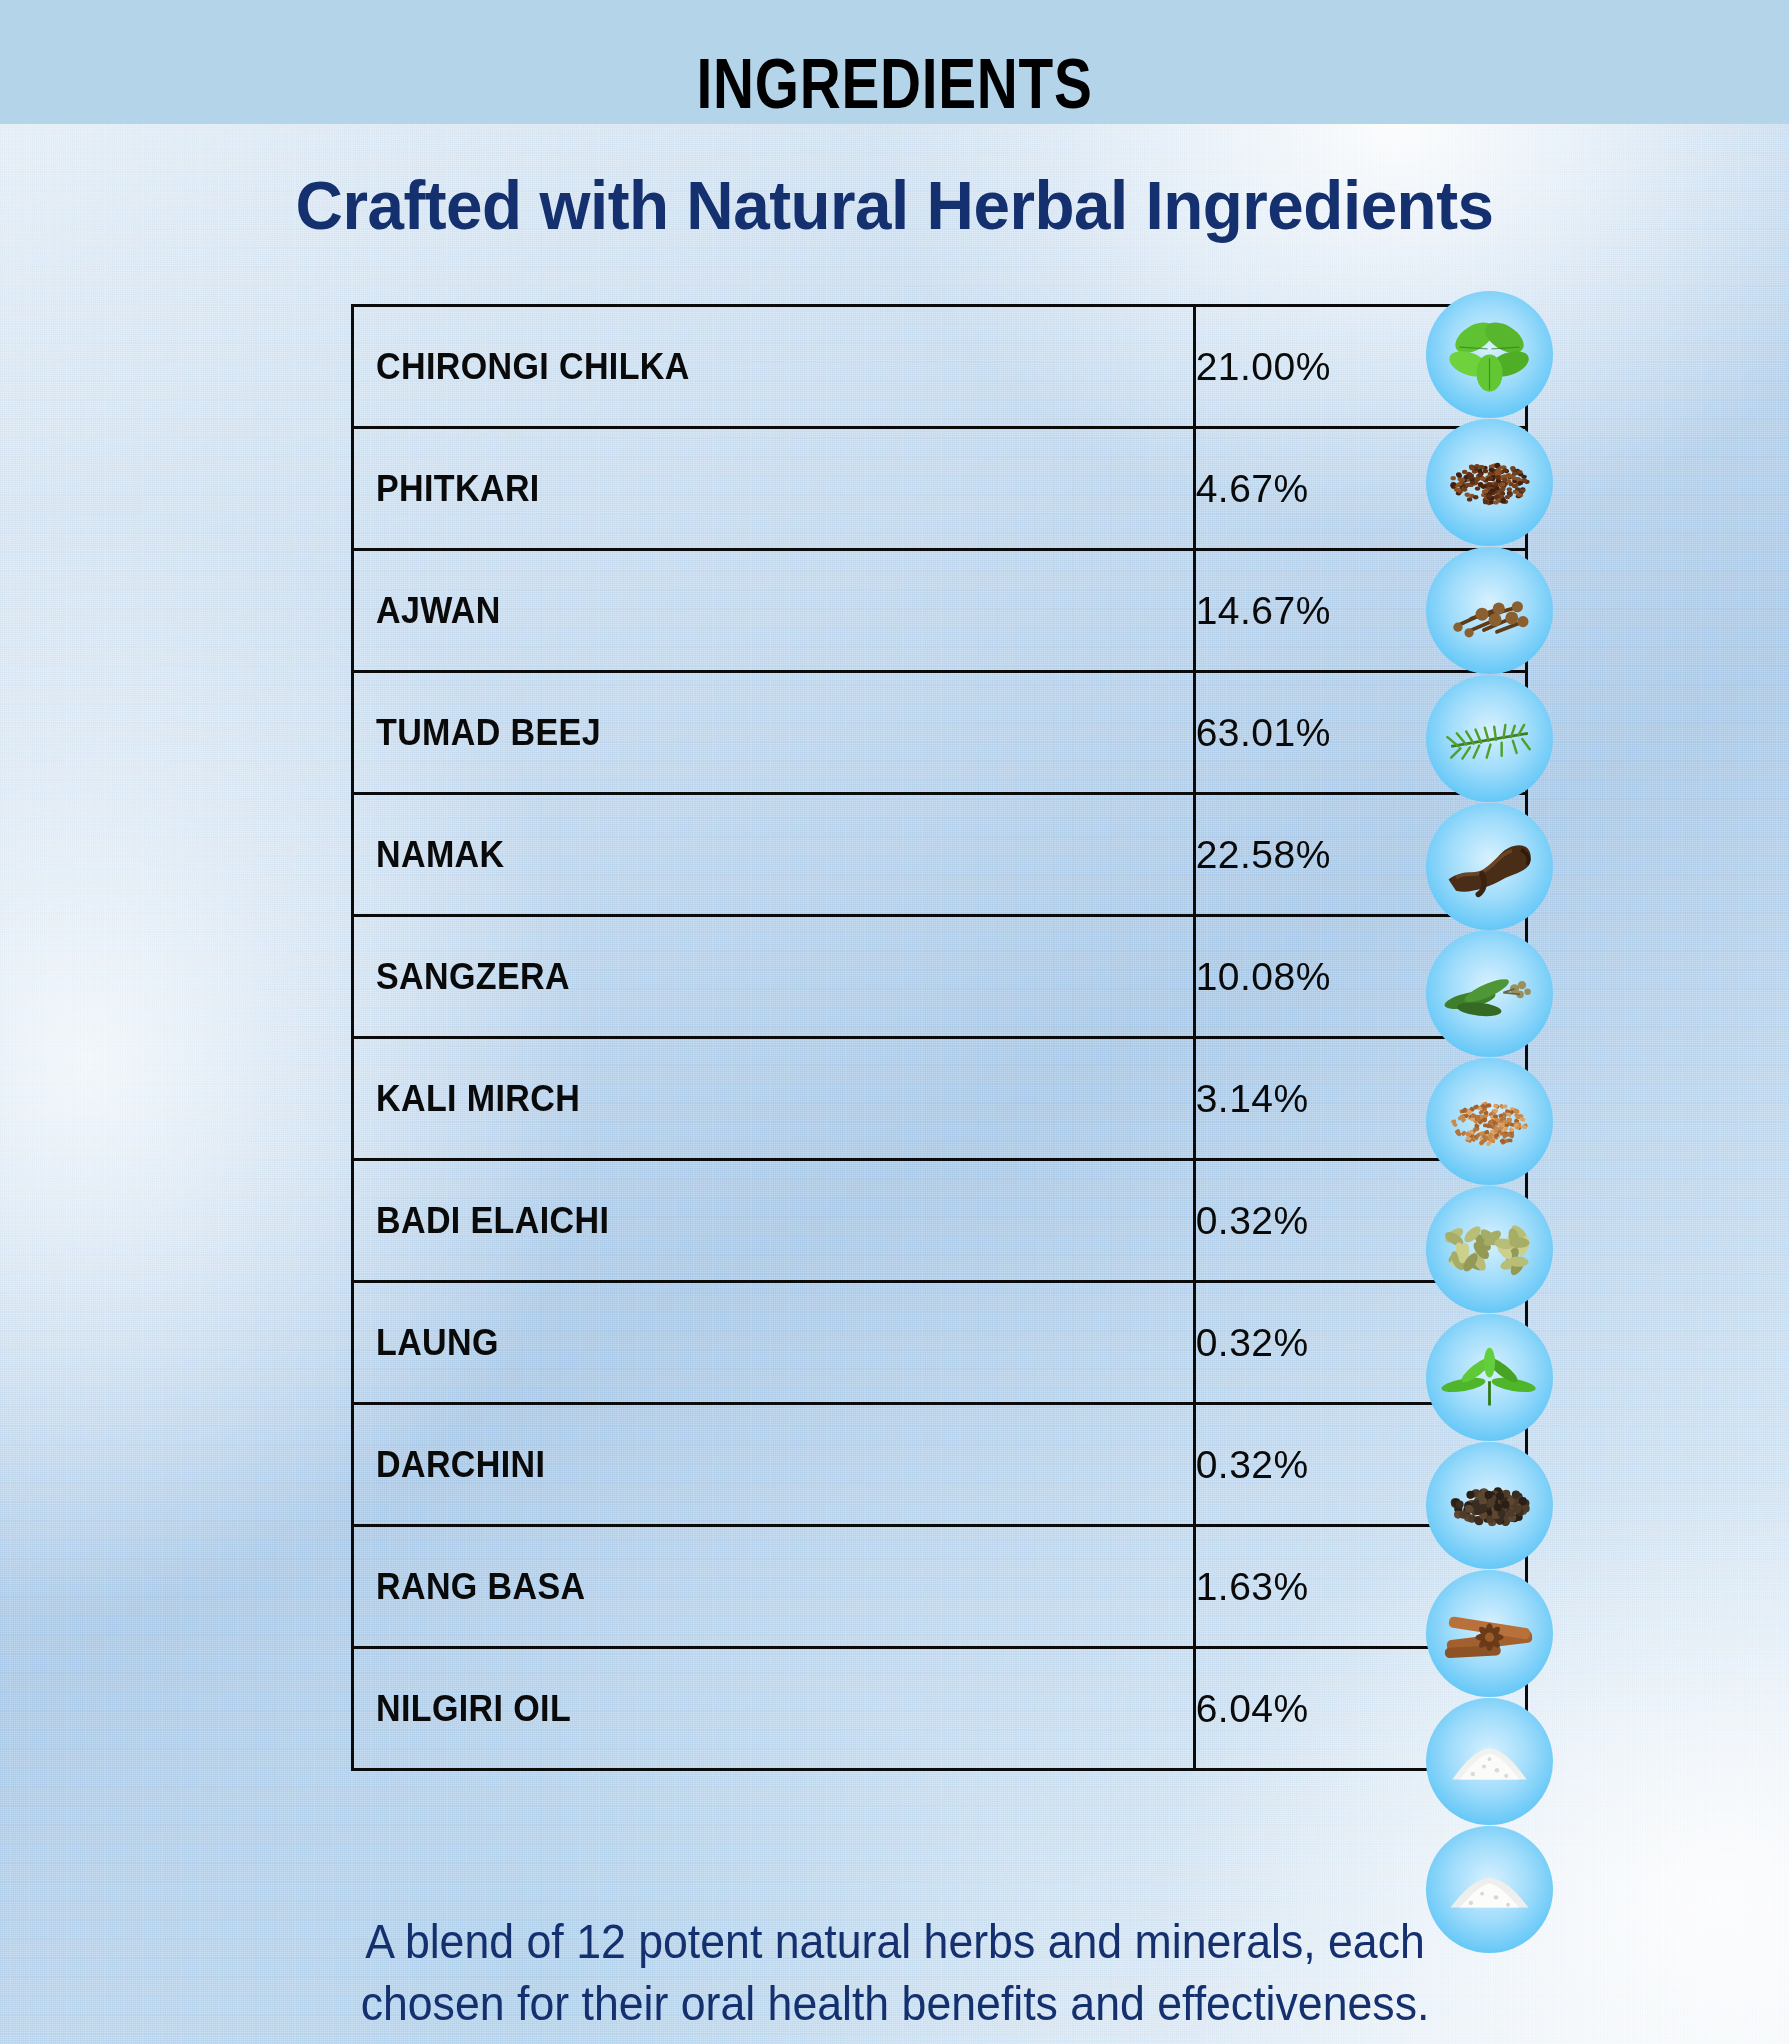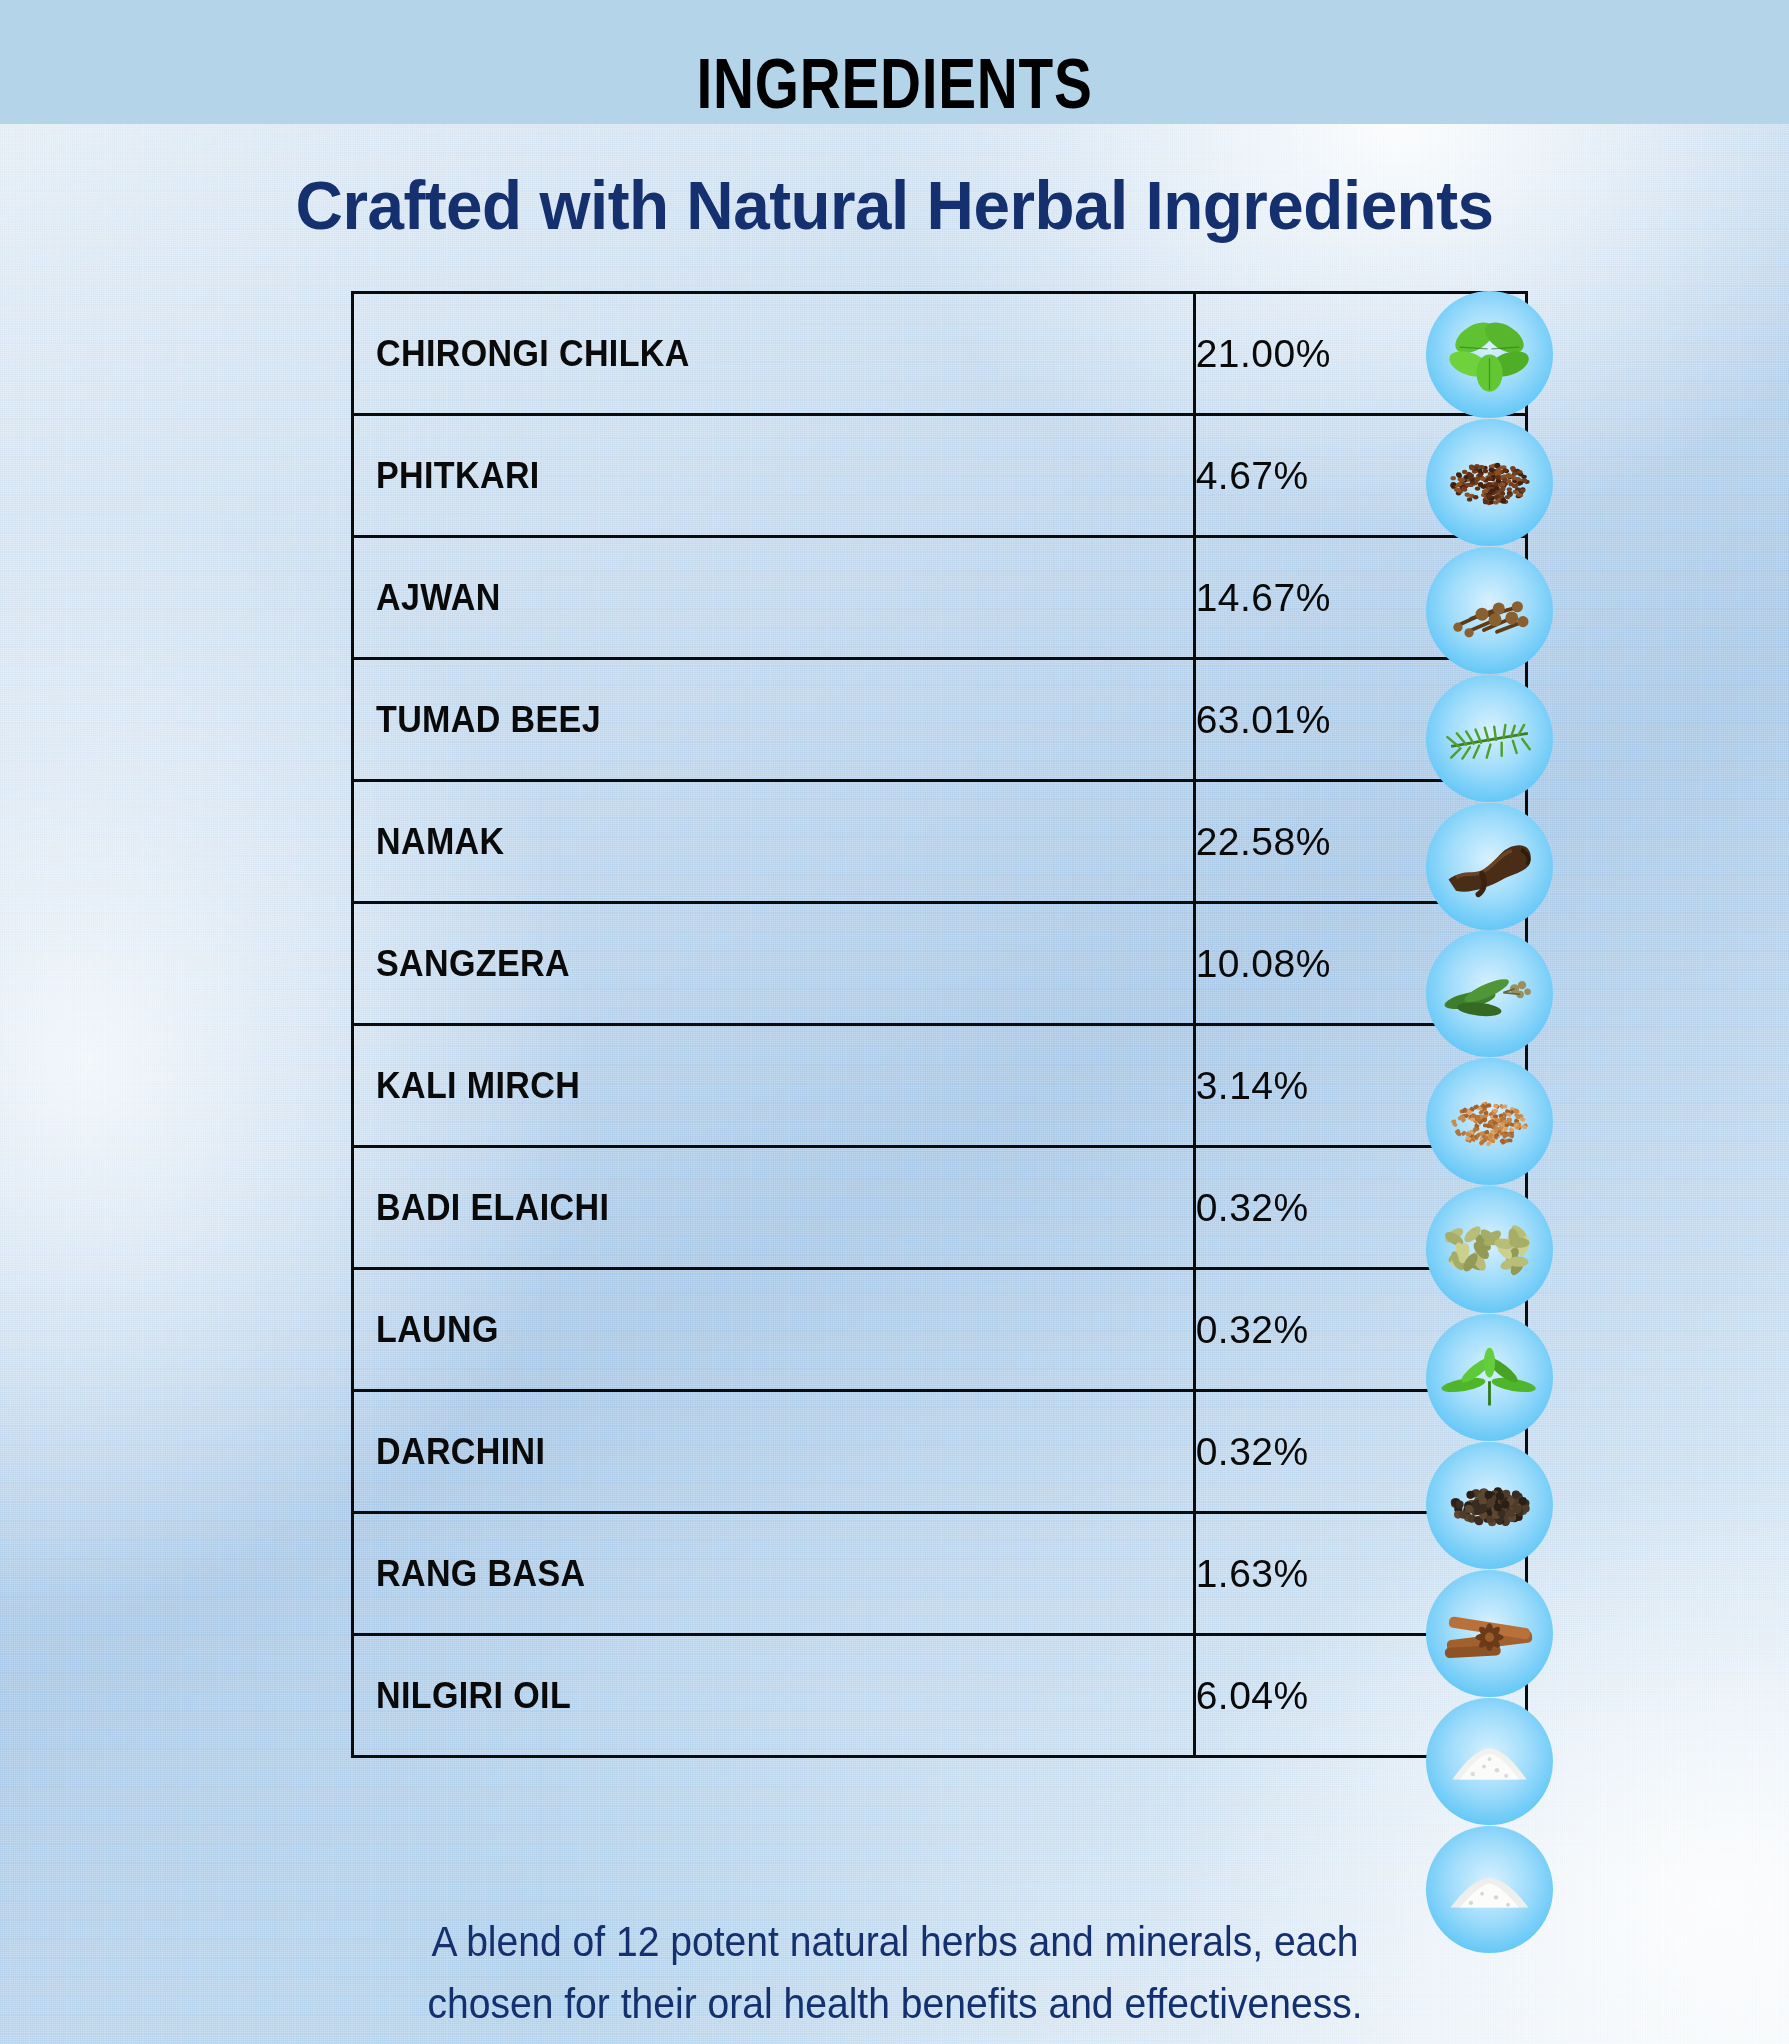--- a/index.html
+++ b/index.html
@@ -59,21 +59,21 @@
     font-size:69px;
     color:#14306f;
     letter-spacing:-0.5px;
     transform:scaleX(.95);
     white-space:nowrap;
   }
 
   
   #ingredients-table {
     position:absolute;
-    left:351px; top:291px;
+    left:351px; top:304px;
     width:1177px;
     border-collapse:collapse;
     border:3.7px solid #0b0b0b;
   }
   #ingredients-table td {
     border:3.7px solid #0b0b0b;
     height:122px;
     vertical-align:middle;
     background:transparent;
   }
@@ -116,21 +116,21 @@
   .icon-badge svg { display:block; }
 
   
   #footer-note {
     position:absolute;
     left:0; top:1911px; width:1790px;
     text-align:center;
     color:#14306f;
     font-family:"Liberation Sans Narrow","Liberation Sans",sans-serif;
     font-weight:400;
-    font-size:42px;
+    font-size:48px;
     line-height:62px;
   }
   #footer-note div { transform:scaleX(.93); }
 </style>
 </head>
 <body>
 
 <div id="bg-layer"></div>
 <div id="bg-noise"></div>
 

